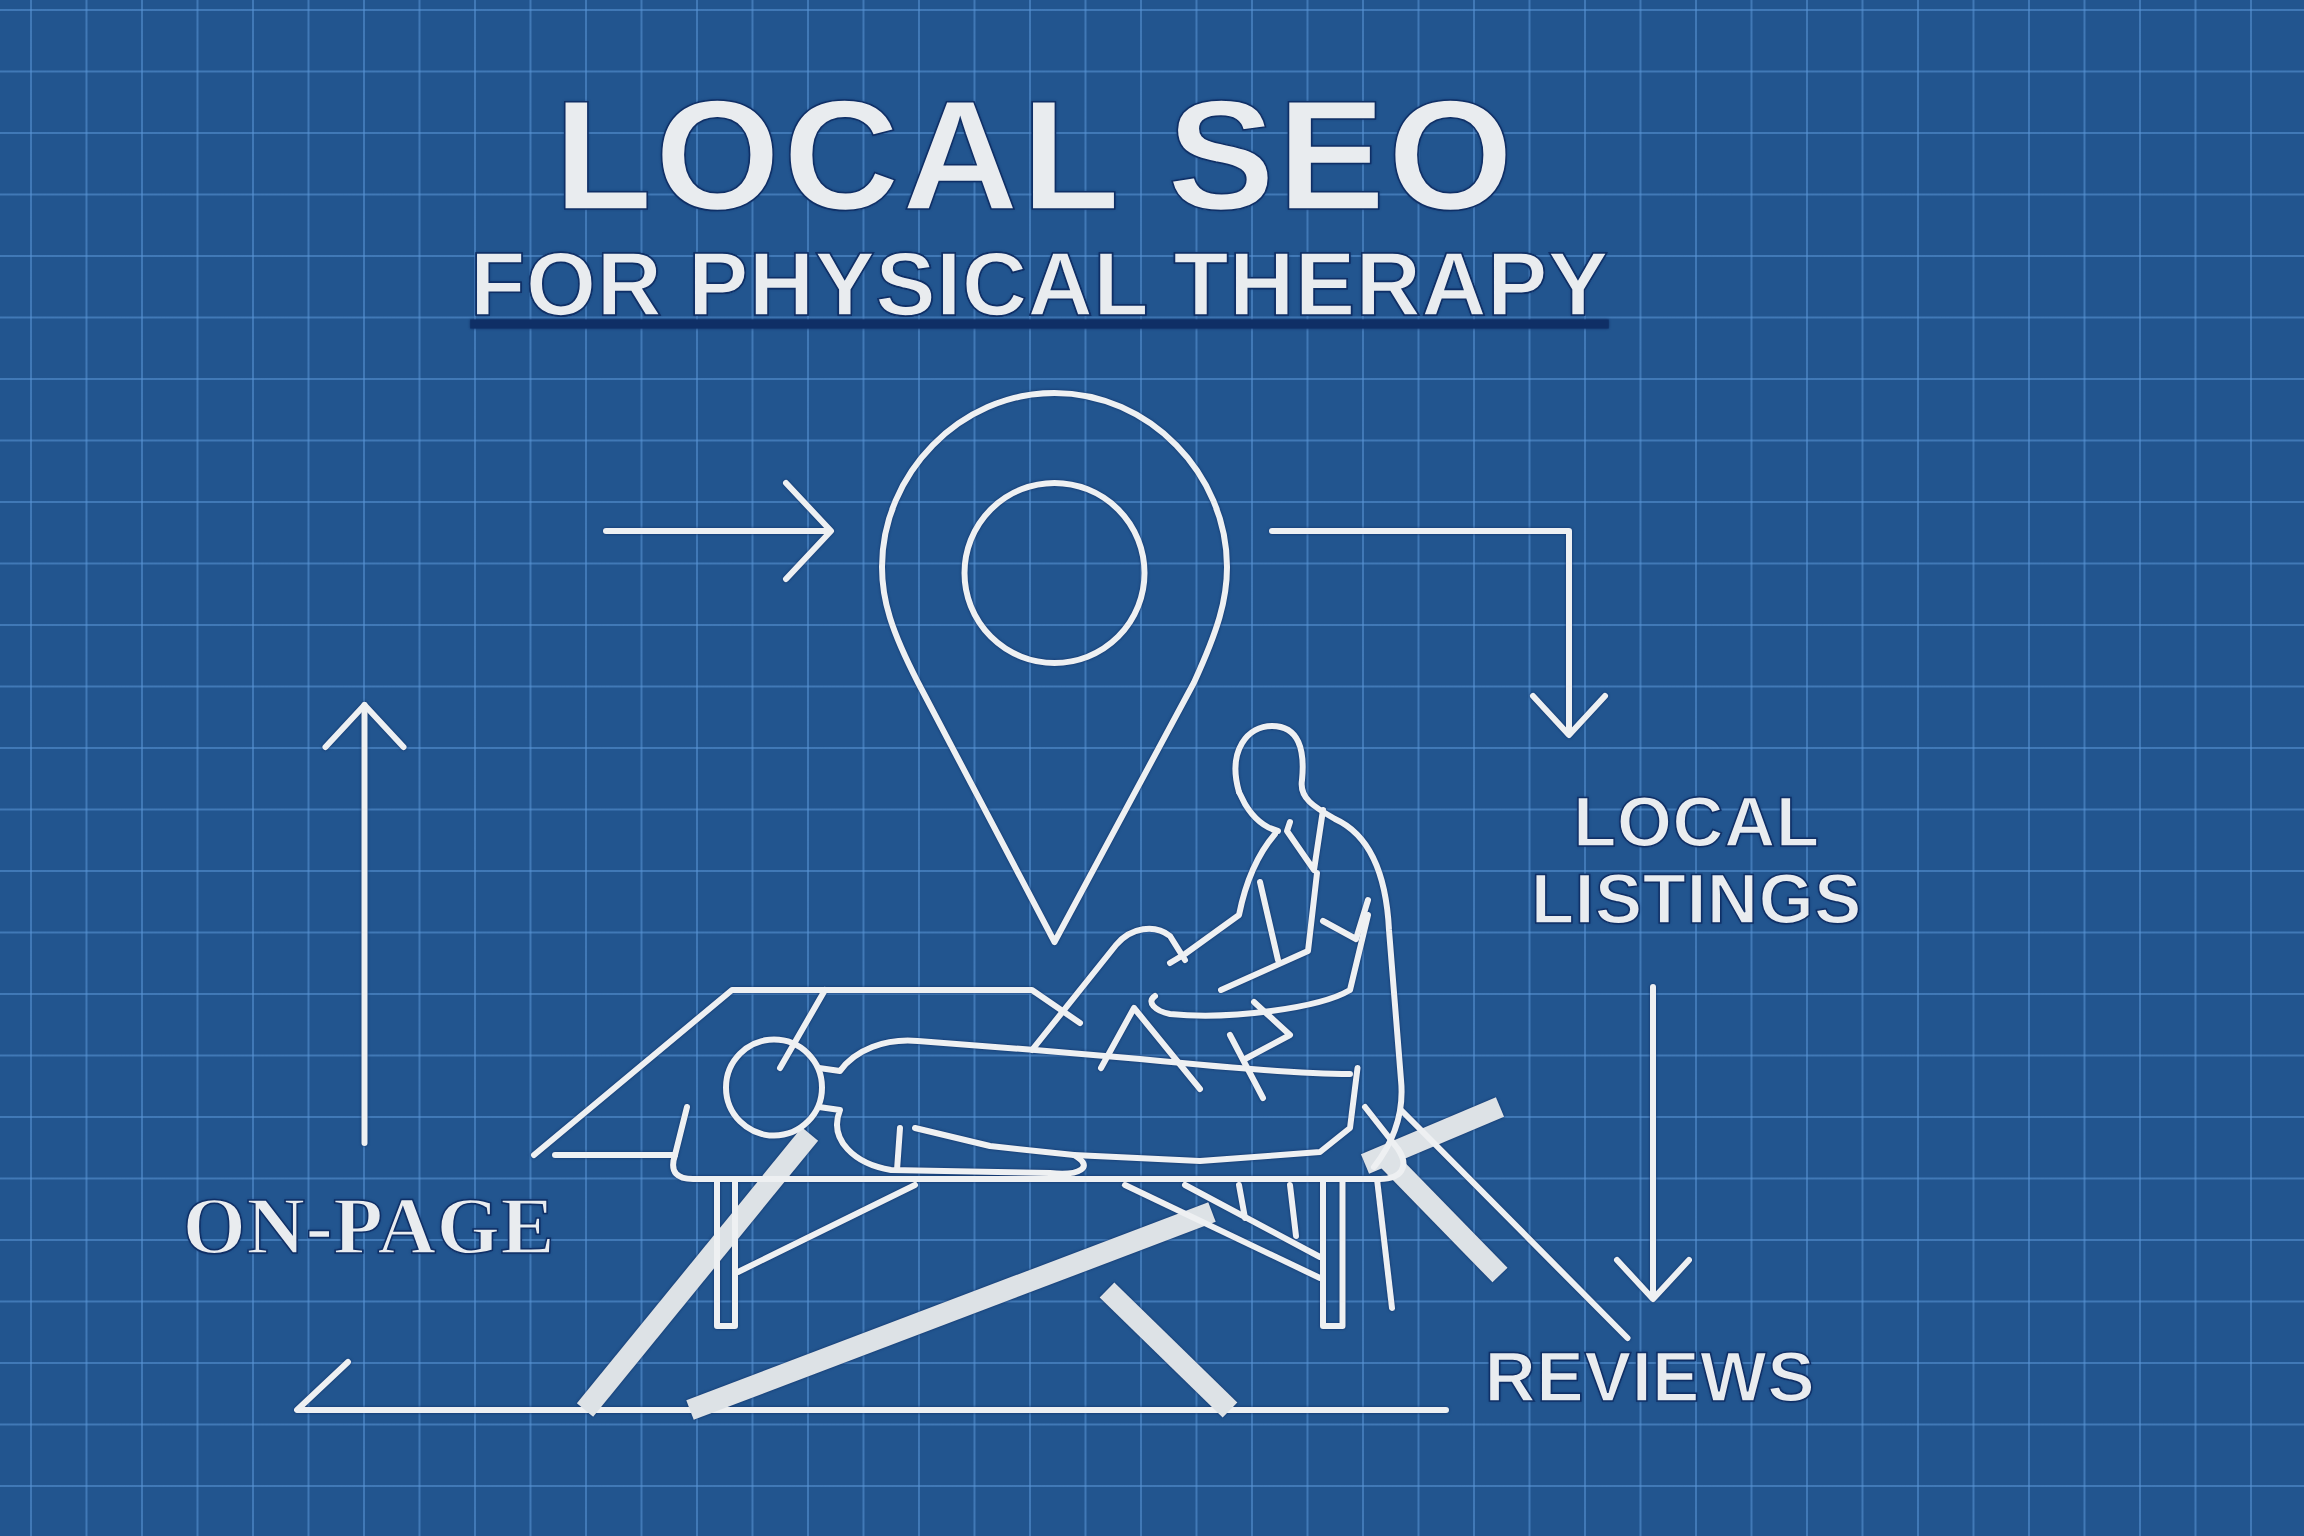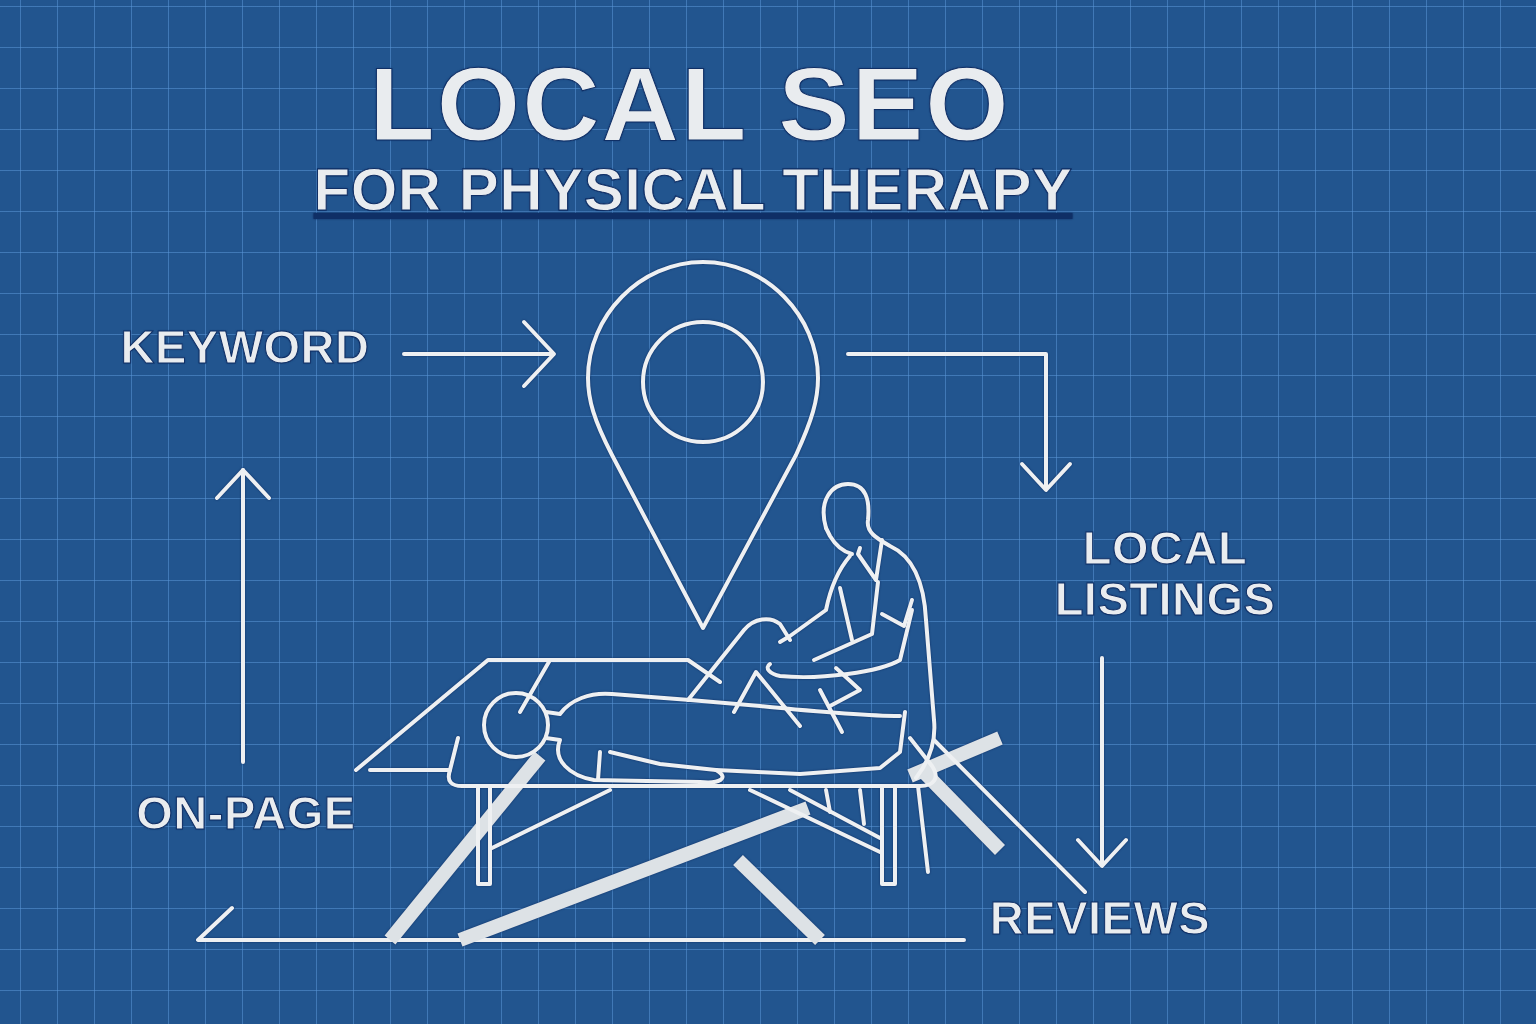--- a/index.html
+++ b/index.html
@@ -15,36 +15,35 @@
   }
   .label {
     position:absolute; color:#e9ecef; font-weight:bold;
     text-align:center; line-height:1.08; letter-spacing:0.5px;
     -webkit-text-stroke:1px #0f2f66;
     text-shadow:0 0 2px #0f2f66;
   }
   #title { left:0; width:1380px; top:48px; font-size:104px; letter-spacing:2px; transform:scaleX(1.03); }
   #subtitle { left:0; width:1386px; top:158px; font-size:60px;text-decoration:underline; }
   #kw { left:100px; width:290px; top:322px; font-size:47px; }
-  #ll { left:1040px; width:250px; top:523px; font-size:47px; }
-  #op { left:56px; width:380px; top:788px; font-size:47px; }
+  #ll { left:1006px; width:250px; top:523px; font-size:47px; }
+  #op { left:56px; width:380px; top:788px; font-size:54px;font-family:Liberation Serif, serif; }
   #rv { left:985px; width:230px; top:893px; font-size:47px; }
   svg#art { position:absolute; left:0; top:0; }
   .ln { fill:none; stroke:#eef0f2; stroke-width:4; stroke-linecap:round; stroke-linejoin:round; }
   .ln-thick { fill:none; stroke:#dde2e6; stroke-width:14; stroke-linecap:butt; stroke-linejoin:miter; }
   .outline { filter: drop-shadow(0 0 1px #0f2f66); }
 </style>
 </head>
 <body>
 
 <div id="title" class="label">LOCAL SEO</div>
 <div id="subtitle" class="label">FOR PHYSICAL THERAPY</div>
 
 <div id="kw" class="label">
-  <div>KEYWORD</div>
 </div>
 
 <div id="ll" class="label">
   <div>LOCAL</div>
   <div>LISTINGS</div>
 </div>
 
 <div id="op" class="label">
   <div>ON-PAGE</div>
 </div>

